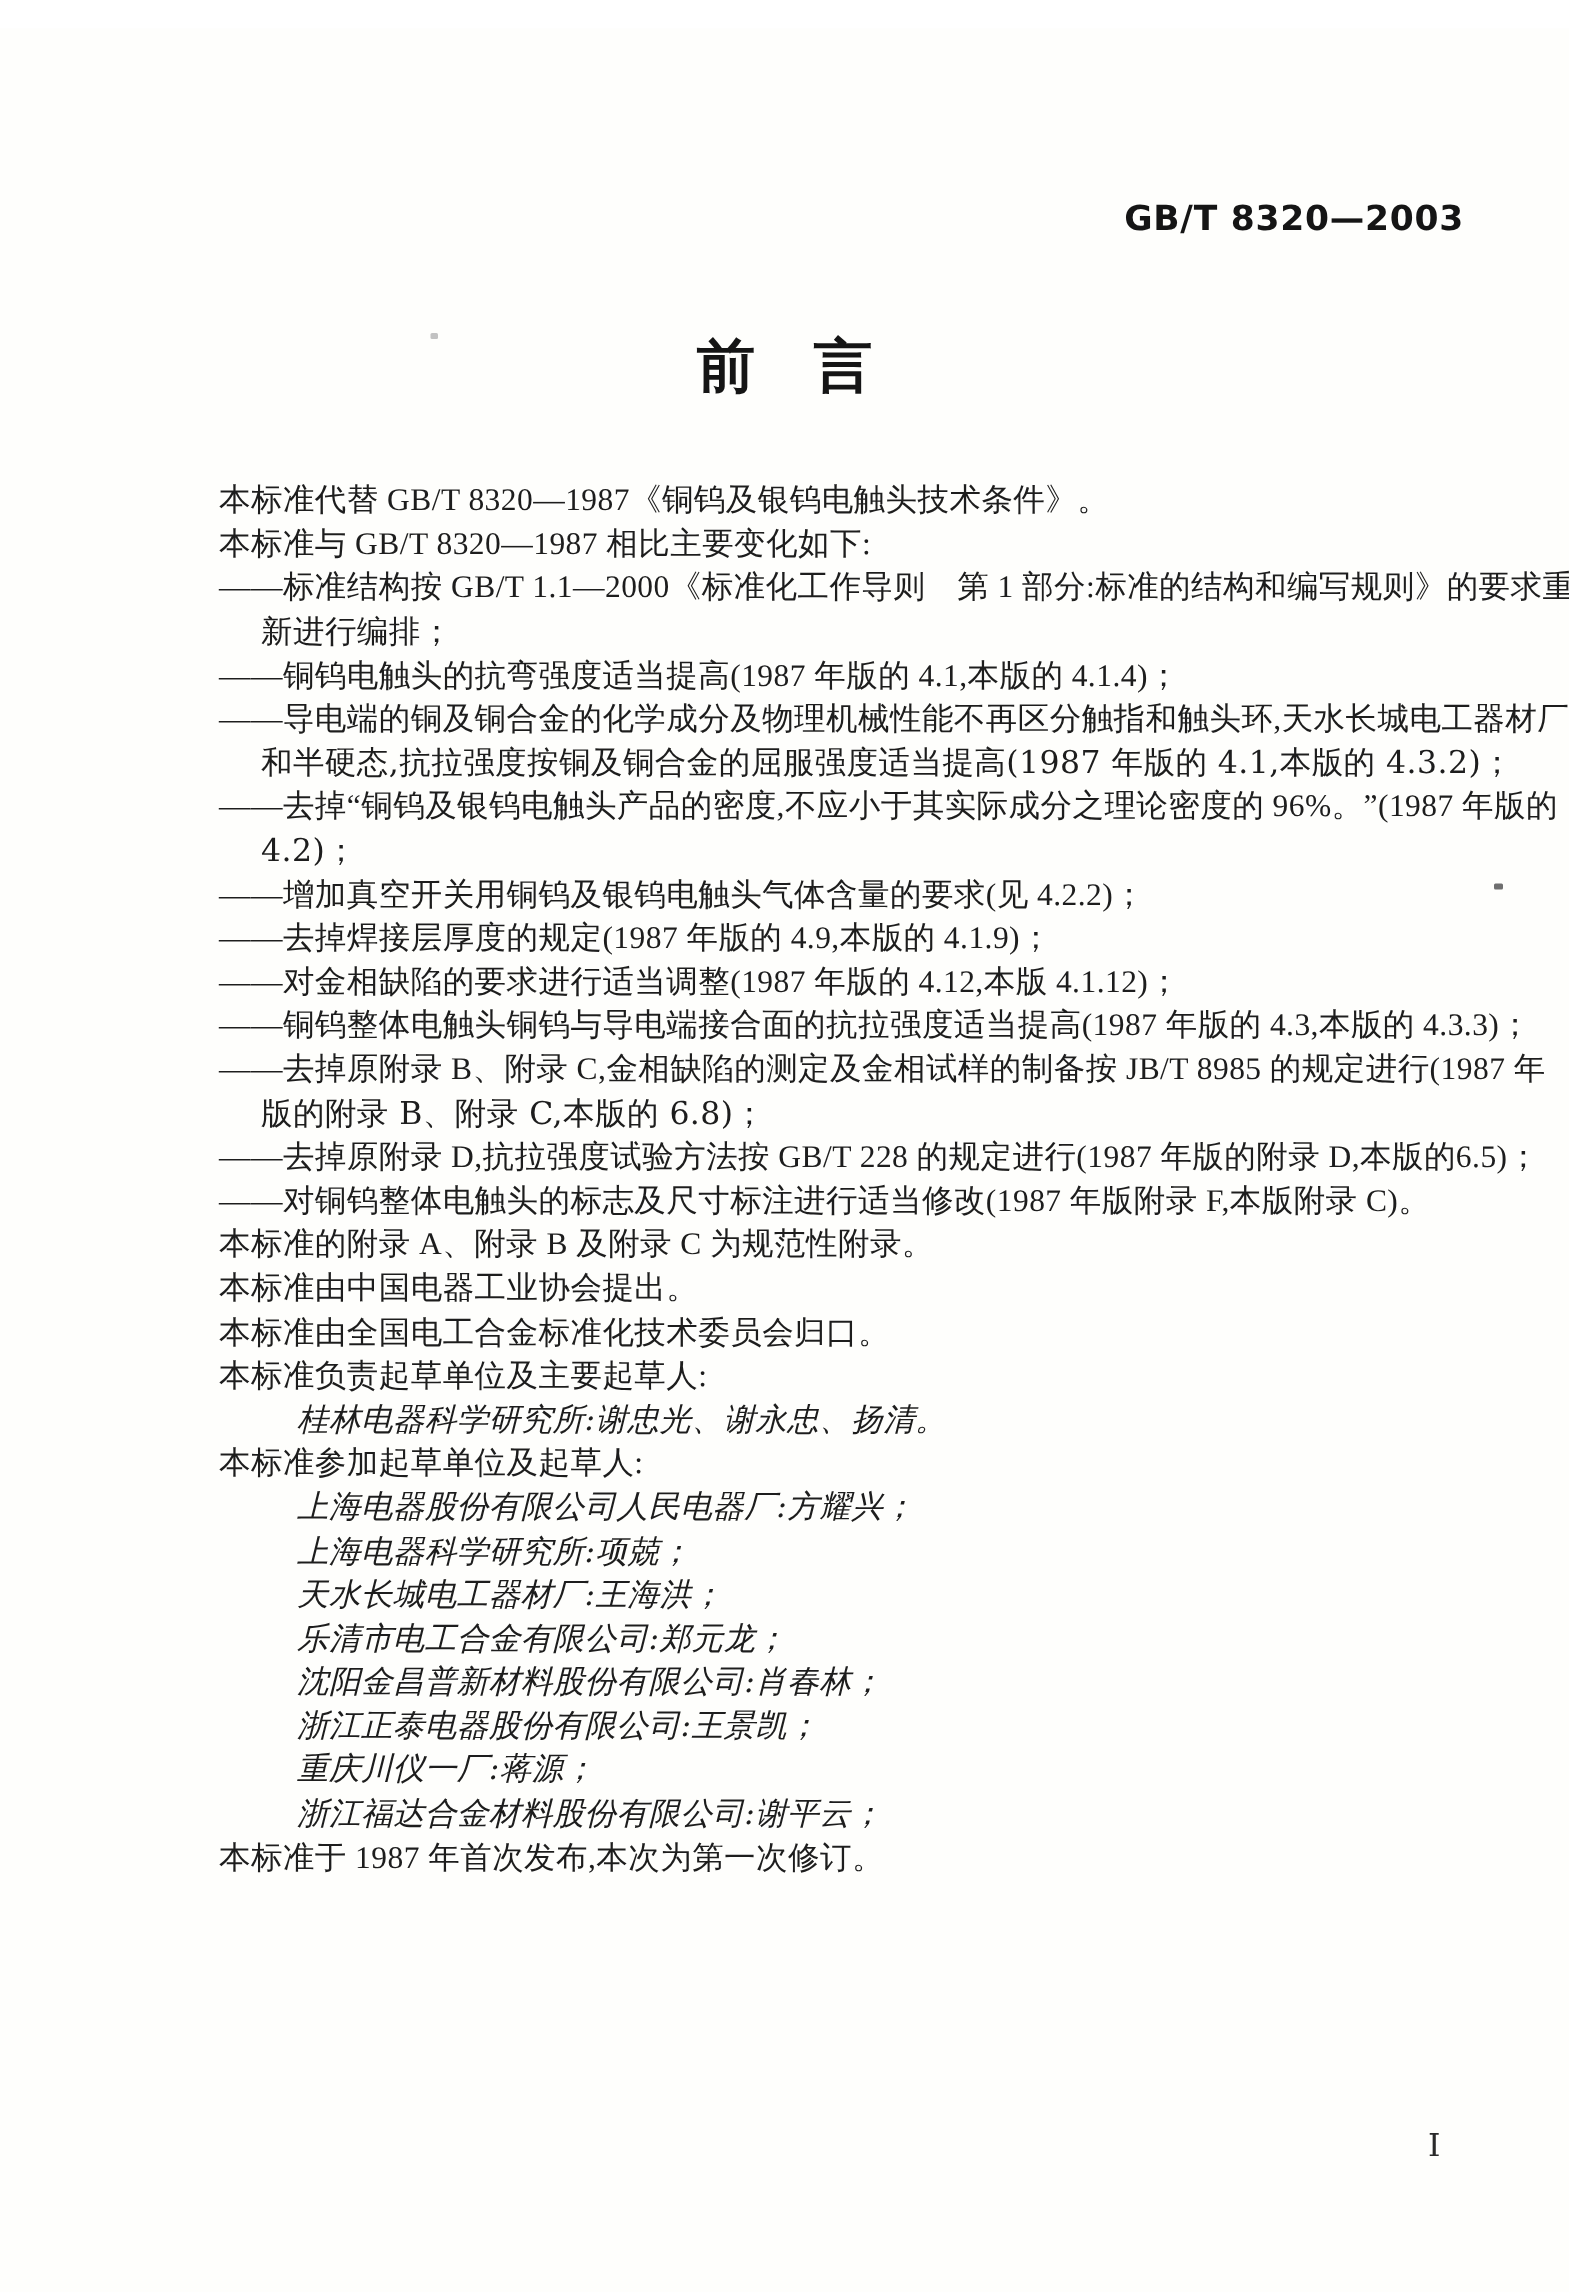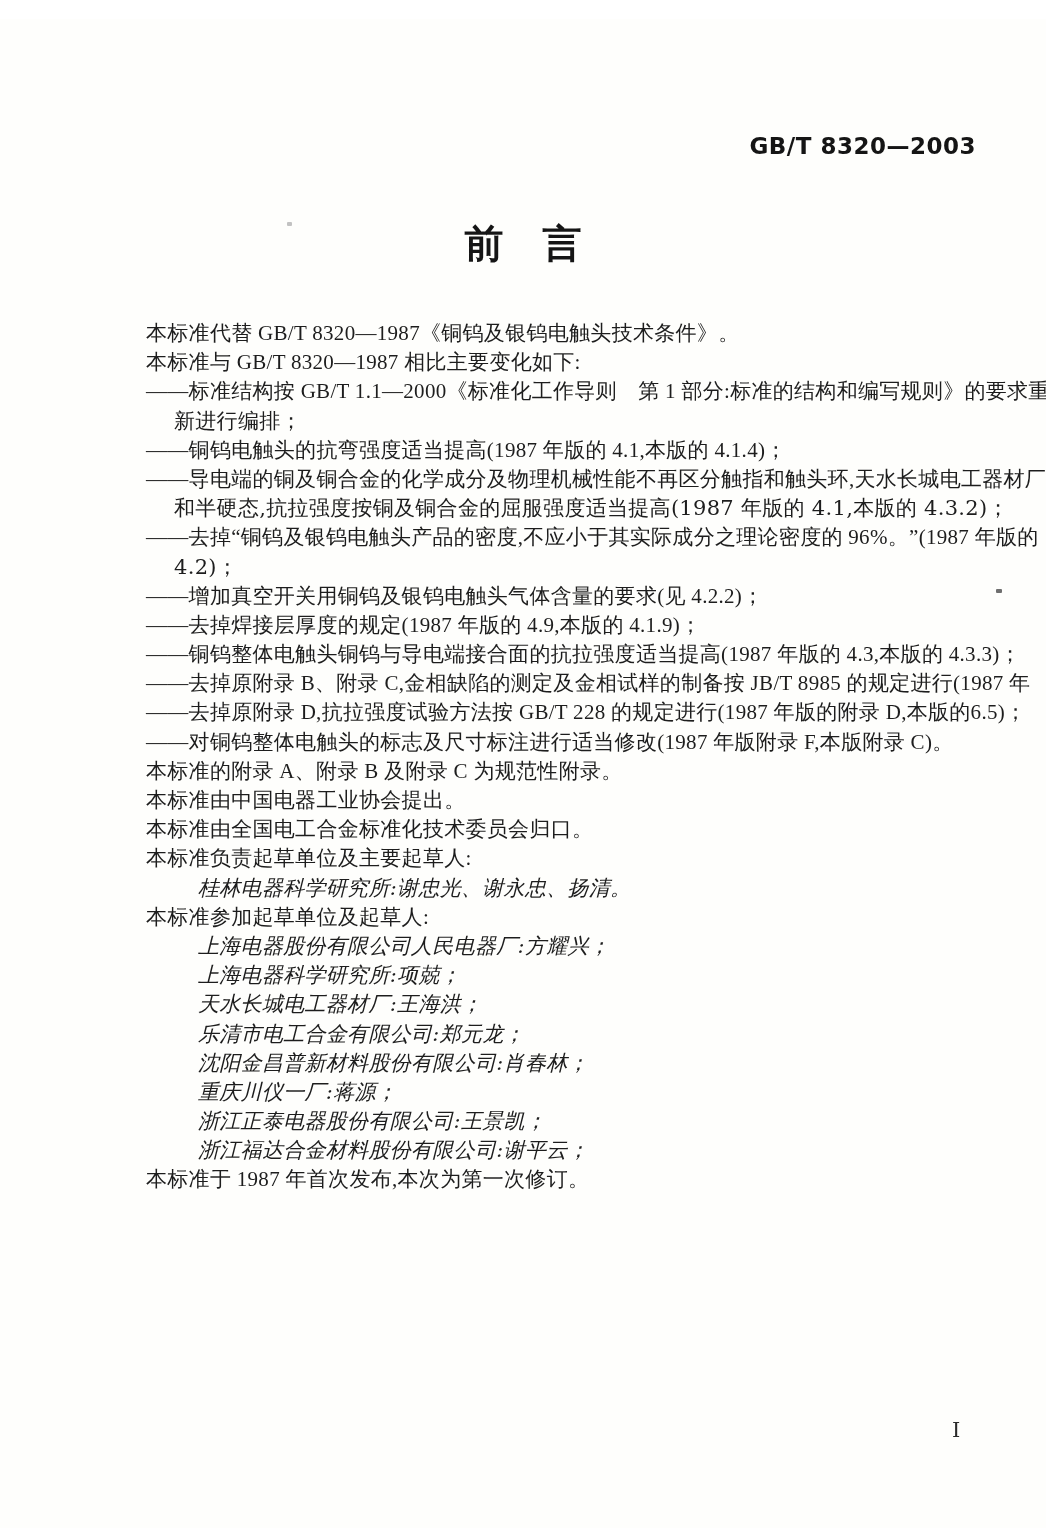--- a/index.html
+++ b/index.html
@@ -88,37 +88,39 @@
       <div class="line indent-0">本标准与 GB/T 8320—1987 相比主要变化如下:</div>
       <div class="line indent-0">——标准结构按 GB/T 1.1—2000《标准化工作导则　第 1 部分:标准的结构和编写规则》的要求重</div>
       <div class="line indent-1">新进行编排；</div>
       <div class="line indent-0">——铜钨电触头的抗弯强度适当提高(1987 年版的 4.1,本版的 4.1.4)；</div>
       <div class="line indent-0">——导电端的铜及铜合金的化学成分及物理机械性能不再区分触指和触头环,天水长城电工器材厂</div>
       <div class="line indent-1">和半硬态,抗拉强度按铜及铜合金的屈服强度适当提高(1987 年版的 4.1,本版的 4.3.2)；</div>
       <div class="line indent-0">——去掉“铜钨及银钨电触头产品的密度,不应小于其实际成分之理论密度的 96%。”(1987 年版的</div>
       <div class="line indent-1">4.2)；</div>
       <div class="line indent-0">——增加真空开关用铜钨及银钨电触头气体含量的要求(见 4.2.2)；</div>
       <div class="line indent-0">——去掉焊接层厚度的规定(1987 年版的 4.9,本版的 4.1.9)；</div>
+      <div class="line indent-0">——对金相缺陷的要求进行适当调整(1987 年版的 4.12,本版 4.1.12)；</div>
       <div class="line indent-0">——铜钨整体电触头铜钨与导电端接合面的抗拉强度适当提高(1987 年版的 4.3,本版的 4.3.3)；</div>
       <div class="line indent-0">——去掉原附录 B、附录 C,金相缺陷的测定及金相试样的制备按 JB/T 8985 的规定进行(1987 年</div>
+      <div class="line indent-1">版的附录 B、附录 C,本版的 6.8)；</div>
       <div class="line indent-0">——去掉原附录 D,抗拉强度试验方法按 GB/T 228 的规定进行(1987 年版的附录 D,本版的6.5)；</div>
       <div class="line indent-0">——对铜钨整体电触头的标志及尺寸标注进行适当修改(1987 年版附录 F,本版附录 C)。</div>
       <div class="line indent-0">本标准的附录 A、附录 B 及附录 C 为规范性附录。</div>
       <div class="line indent-0">本标准由中国电器工业协会提出。</div>
       <div class="line indent-0">本标准由全国电工合金标准化技术委员会归口。</div>
       <div class="line indent-0">本标准负责起草单位及主要起草人:</div>
       <div class="line indent-2">桂林电器科学研究所:谢忠光、谢永忠、扬清。</div>
       <div class="line indent-0">本标准参加起草单位及起草人:</div>
       <div class="line indent-2">上海电器股份有限公司人民电器厂:方耀兴；</div>
       <div class="line indent-2">上海电器科学研究所:项兢；</div>
       <div class="line indent-2">天水长城电工器材厂:王海洪；</div>
       <div class="line indent-2">乐清市电工合金有限公司:郑元龙；</div>
       <div class="line indent-2">沈阳金昌普新材料股份有限公司:肖春林；</div>
+      <div class="line indent-2">浙江正泰电器股份有限公司:王景凯；</div>
       <div class="line indent-2">重庆川仪一厂:蒋源；</div>
-      <div class="line indent-2">浙江正泰电器股份有限公司:王景凯；</div>
       <div class="line indent-2">浙江福达合金材料股份有限公司:谢平云；</div>
       <div class="line indent-0">本标准于 1987 年首次发布,本次为第一次修订。</div>
     </div>
 
   <div class="page-num">I</div>
 
   <div class="speck speck-1"></div>
   <div class="speck speck-2"></div>
 
 </div>

